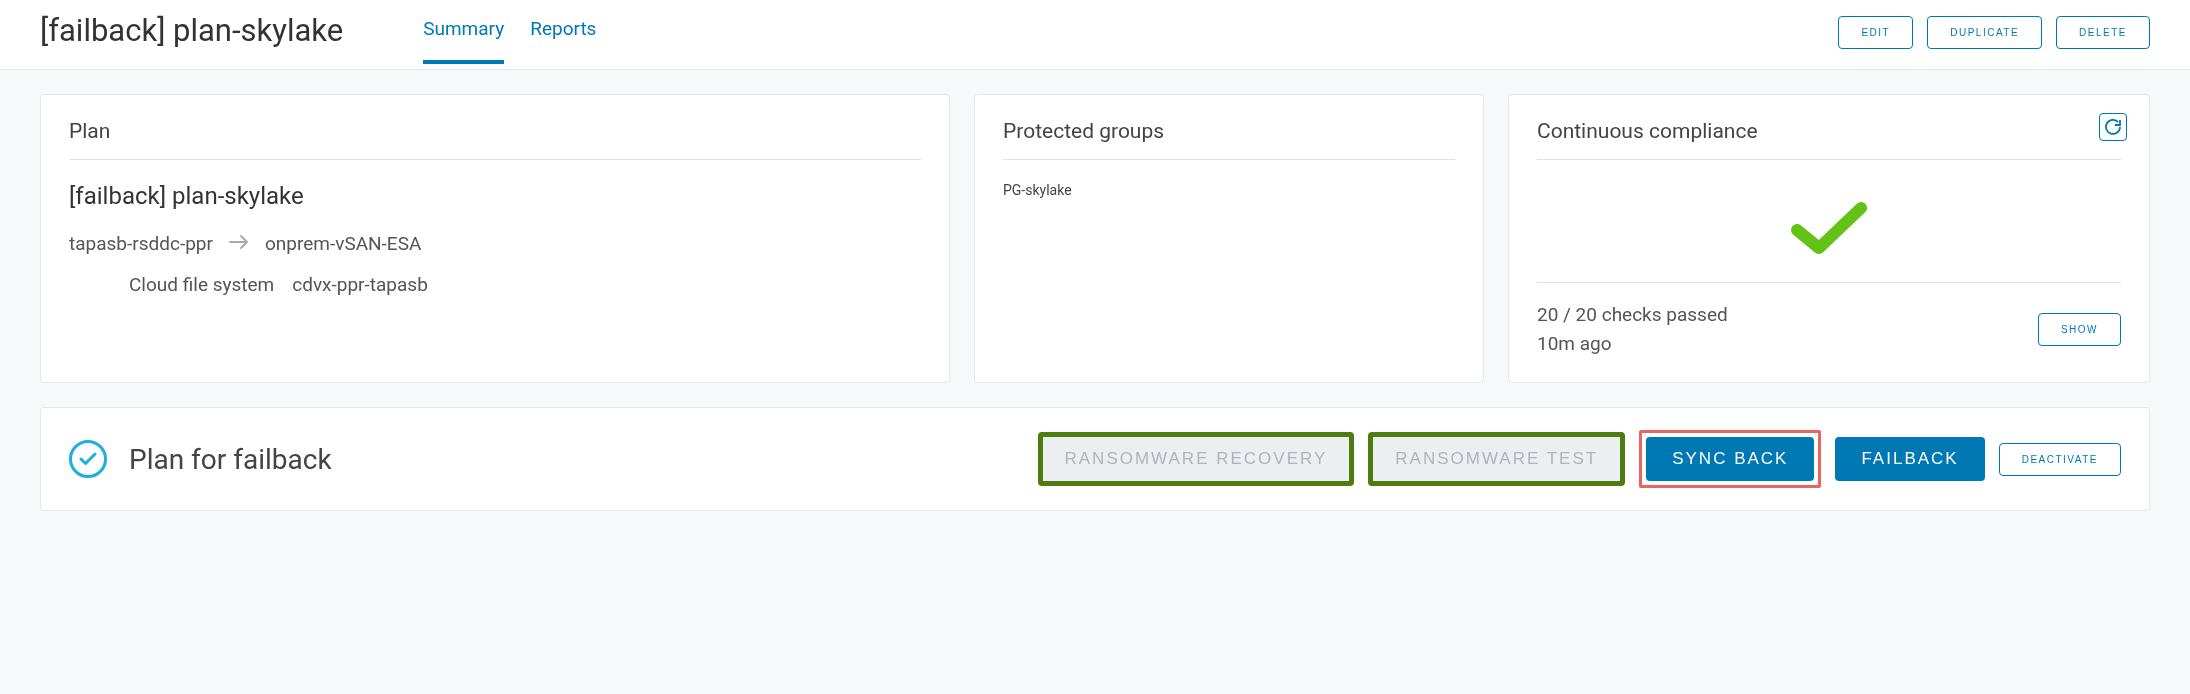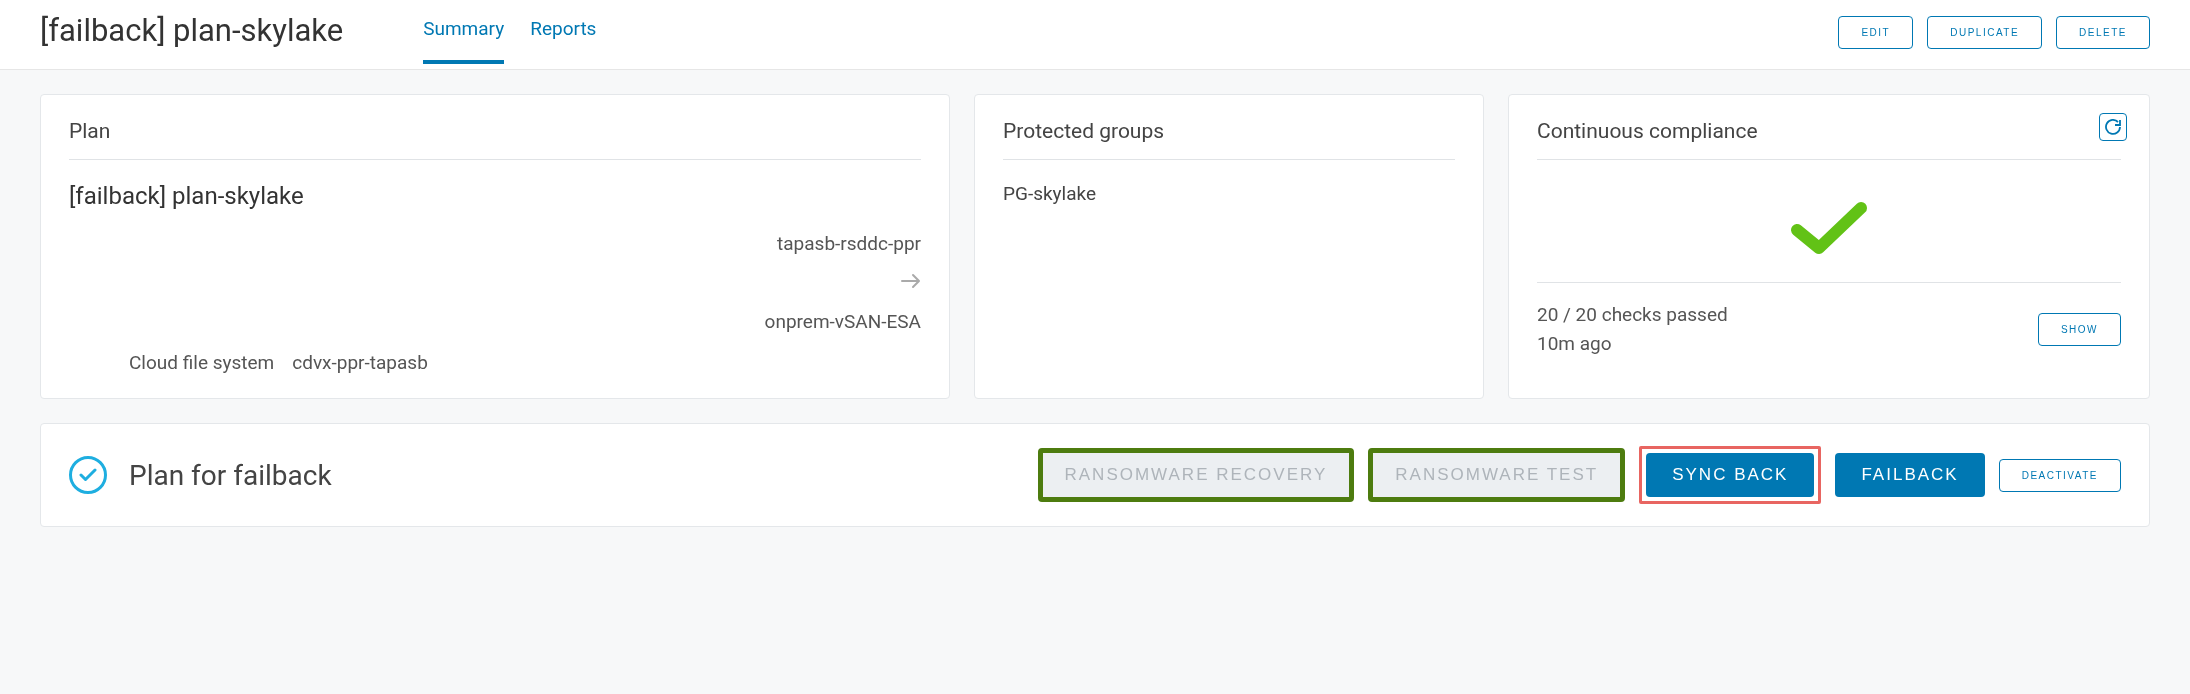--- a/index.html
+++ b/index.html
@@ -78,37 +78,36 @@
     .card-pg   { flex: 0 0 510px; }
     .card-cc   { flex: 1; position: relative; }
 
     .plan-name {
       font-size: 24px;
       color: #333;
       margin-bottom: 22px;
     }
     .plan-path {
       display: flex;
-      align-items: flex-end;
+      align-items: flex-start;
       gap: 16px;
       color: #555;
       font-size: 19px;
       margin-bottom: 18px;
-      flex-direction: column;
     }
     .arrow-icon { color: #aaa; font-size: 19px; }
     .plan-cfs {
       display: flex;
       gap: 18px;
       color: #555;
       padding-left: 60px;
       font-size: 19px;
     }
 
-    .pg-item { color: #444; font-size: 19px; }
+    .pg-item { color: #444; font-size: 14px; }
 
     .refresh-icon {
       position: absolute;
       top: 18px;
       right: 22px;
       width: 28px;
       height: 28px;
       border: 1px solid #0078b3;
       border-radius: 4px;
       color: #0078b3;

